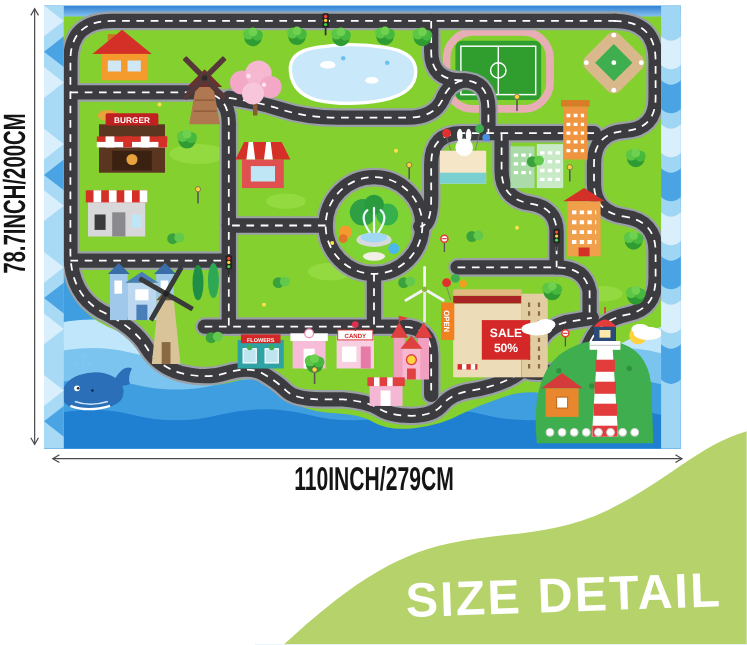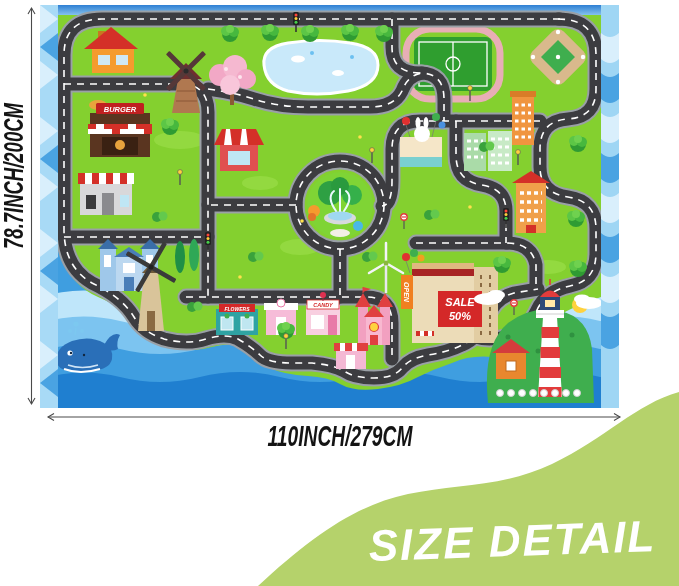--- a/index.html
+++ b/index.html
@@ -1,17 +1,17 @@
 <!DOCTYPE html>
 <html><head>
 <meta charset="utf-8">
 <style>
   html,body{margin:0;padding:0;background:#fff;}
   .page{position:relative;width:679px;height:586px;background:#fff;overflow:hidden;
-        font-family:"Liberation Sans",sans-serif;font-style:italic;}
+        font-family:"Liberation Sans",sans-serif;}
   .mat-wrap{position:absolute;left:40px;top:5px;width:579px;height:403px;}
   .mat-wrap svg{display:block;}
   .dim-label{position:absolute;color:#141414;font-weight:700;white-space:nowrap;text-align:center;}
   .v-label{left:-137px;top:161px;width:300px;height:30px;font-size:28px;
            transform:rotate(-90deg) scaleX(0.66);}
   .h-label{left:220px;top:419px;width:240px;height:34px;font-size:30px;
            transform:scaleX(0.64);}
   .overlay{position:absolute;left:0;top:0;pointer-events:none;}
   .arrow{stroke:#4a4a4a;stroke-width:1.1;fill:none;}
   .banner-text{font-weight:700;font-size:44px;letter-spacing:2px;fill:#fff;

